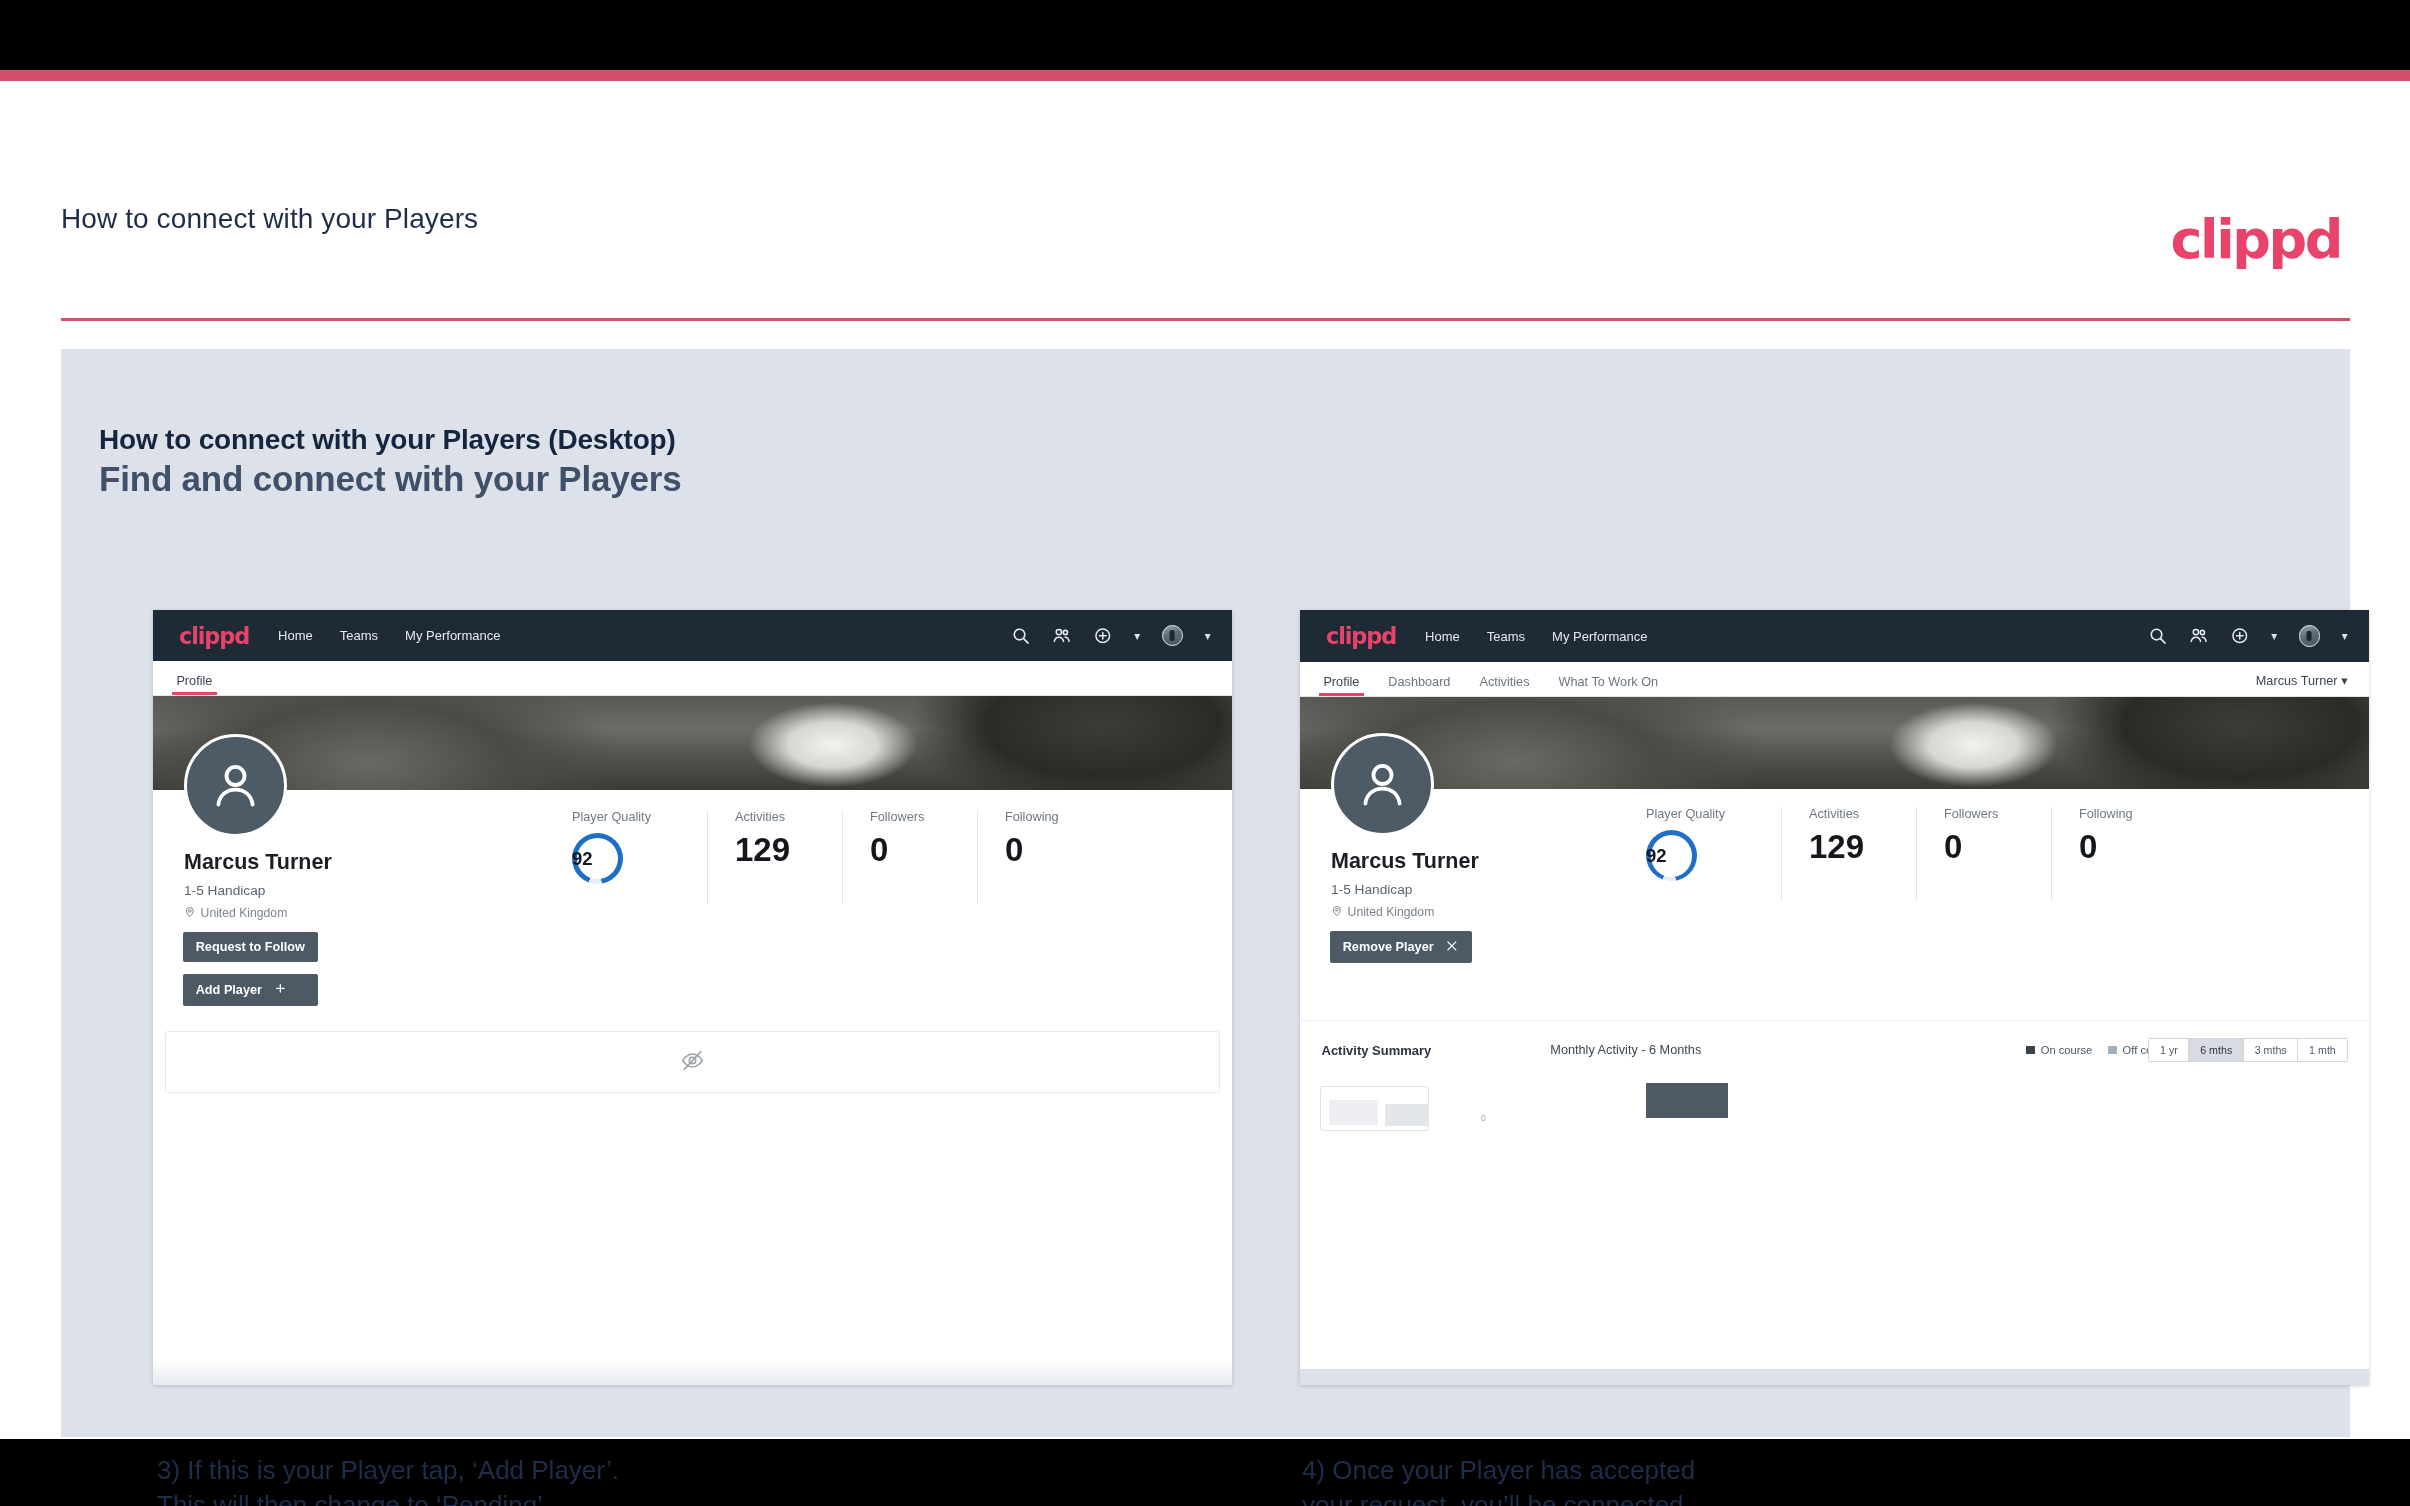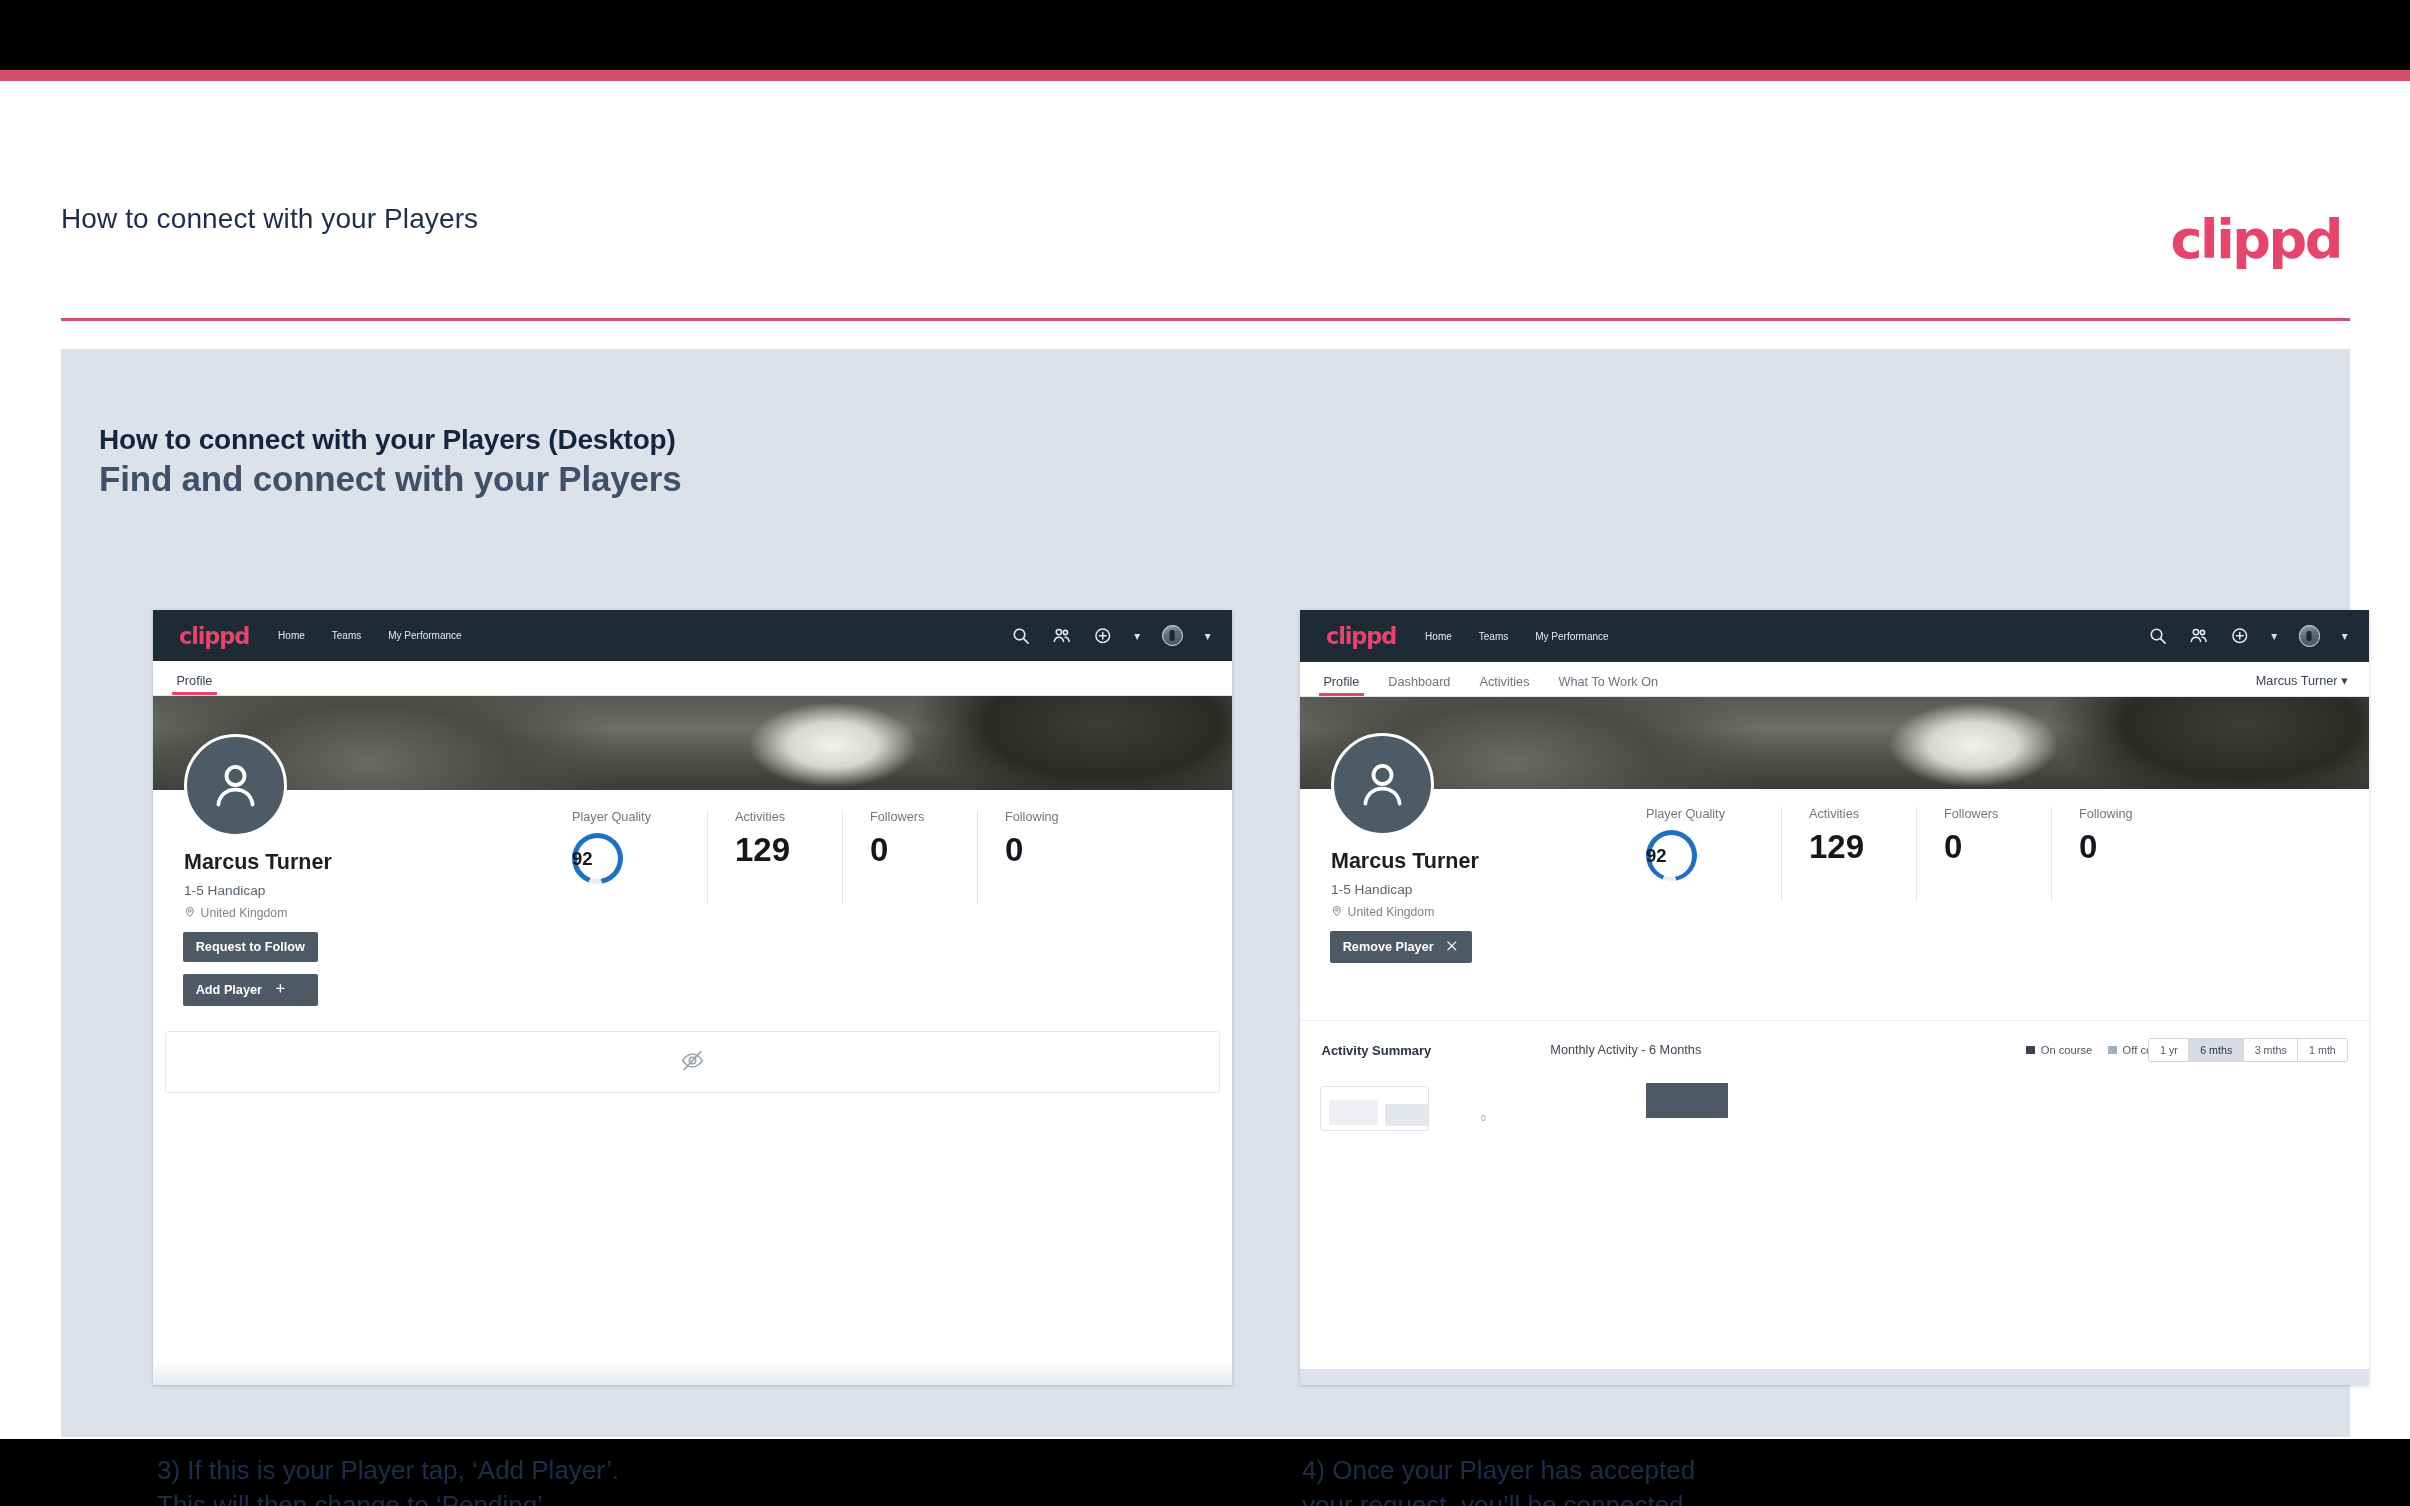--- a/index.html
+++ b/index.html
@@ -58,21 +58,21 @@
   .appbar {
     height:51px; background:#1f2a37; display:flex; align-items:center;
     padding-left:26px; position:relative;
   }
   .shot-right .appbar { height:52px; }
   .appbar-logo {
     color:#e8436a; font-size:22.4px; font-weight:800; letter-spacing:-1.1px;
     font-family:"DejaVu Sans", sans-serif;
   }
   .appbar-links { display:flex; align-items:center; margin-left:29px; gap:27px; }
-  .appbar-link { color:#e7eaee; font-size:10px; }
+  .appbar-link { color:#e7eaee; font-size:13px; }
   .appbar-icons {
     position:absolute; right:21.5px; top:0; height:100%;
     display:flex; align-items:center; gap:21.5px;
   }
   .icon-sq { width:19.5px; height:19.5px; display:block; }
   .icon-sq svg { width:19.5px; height:19.5px; display:block; }
   .avatar-chip {
     width:21.5px; height:21.5px; border-radius:50%;
     background:linear-gradient(160deg,#9aa7b2 0%,#5c6c78 45%,#46535d 100%);
     border:1.5px solid #e8eaec; position:relative;

